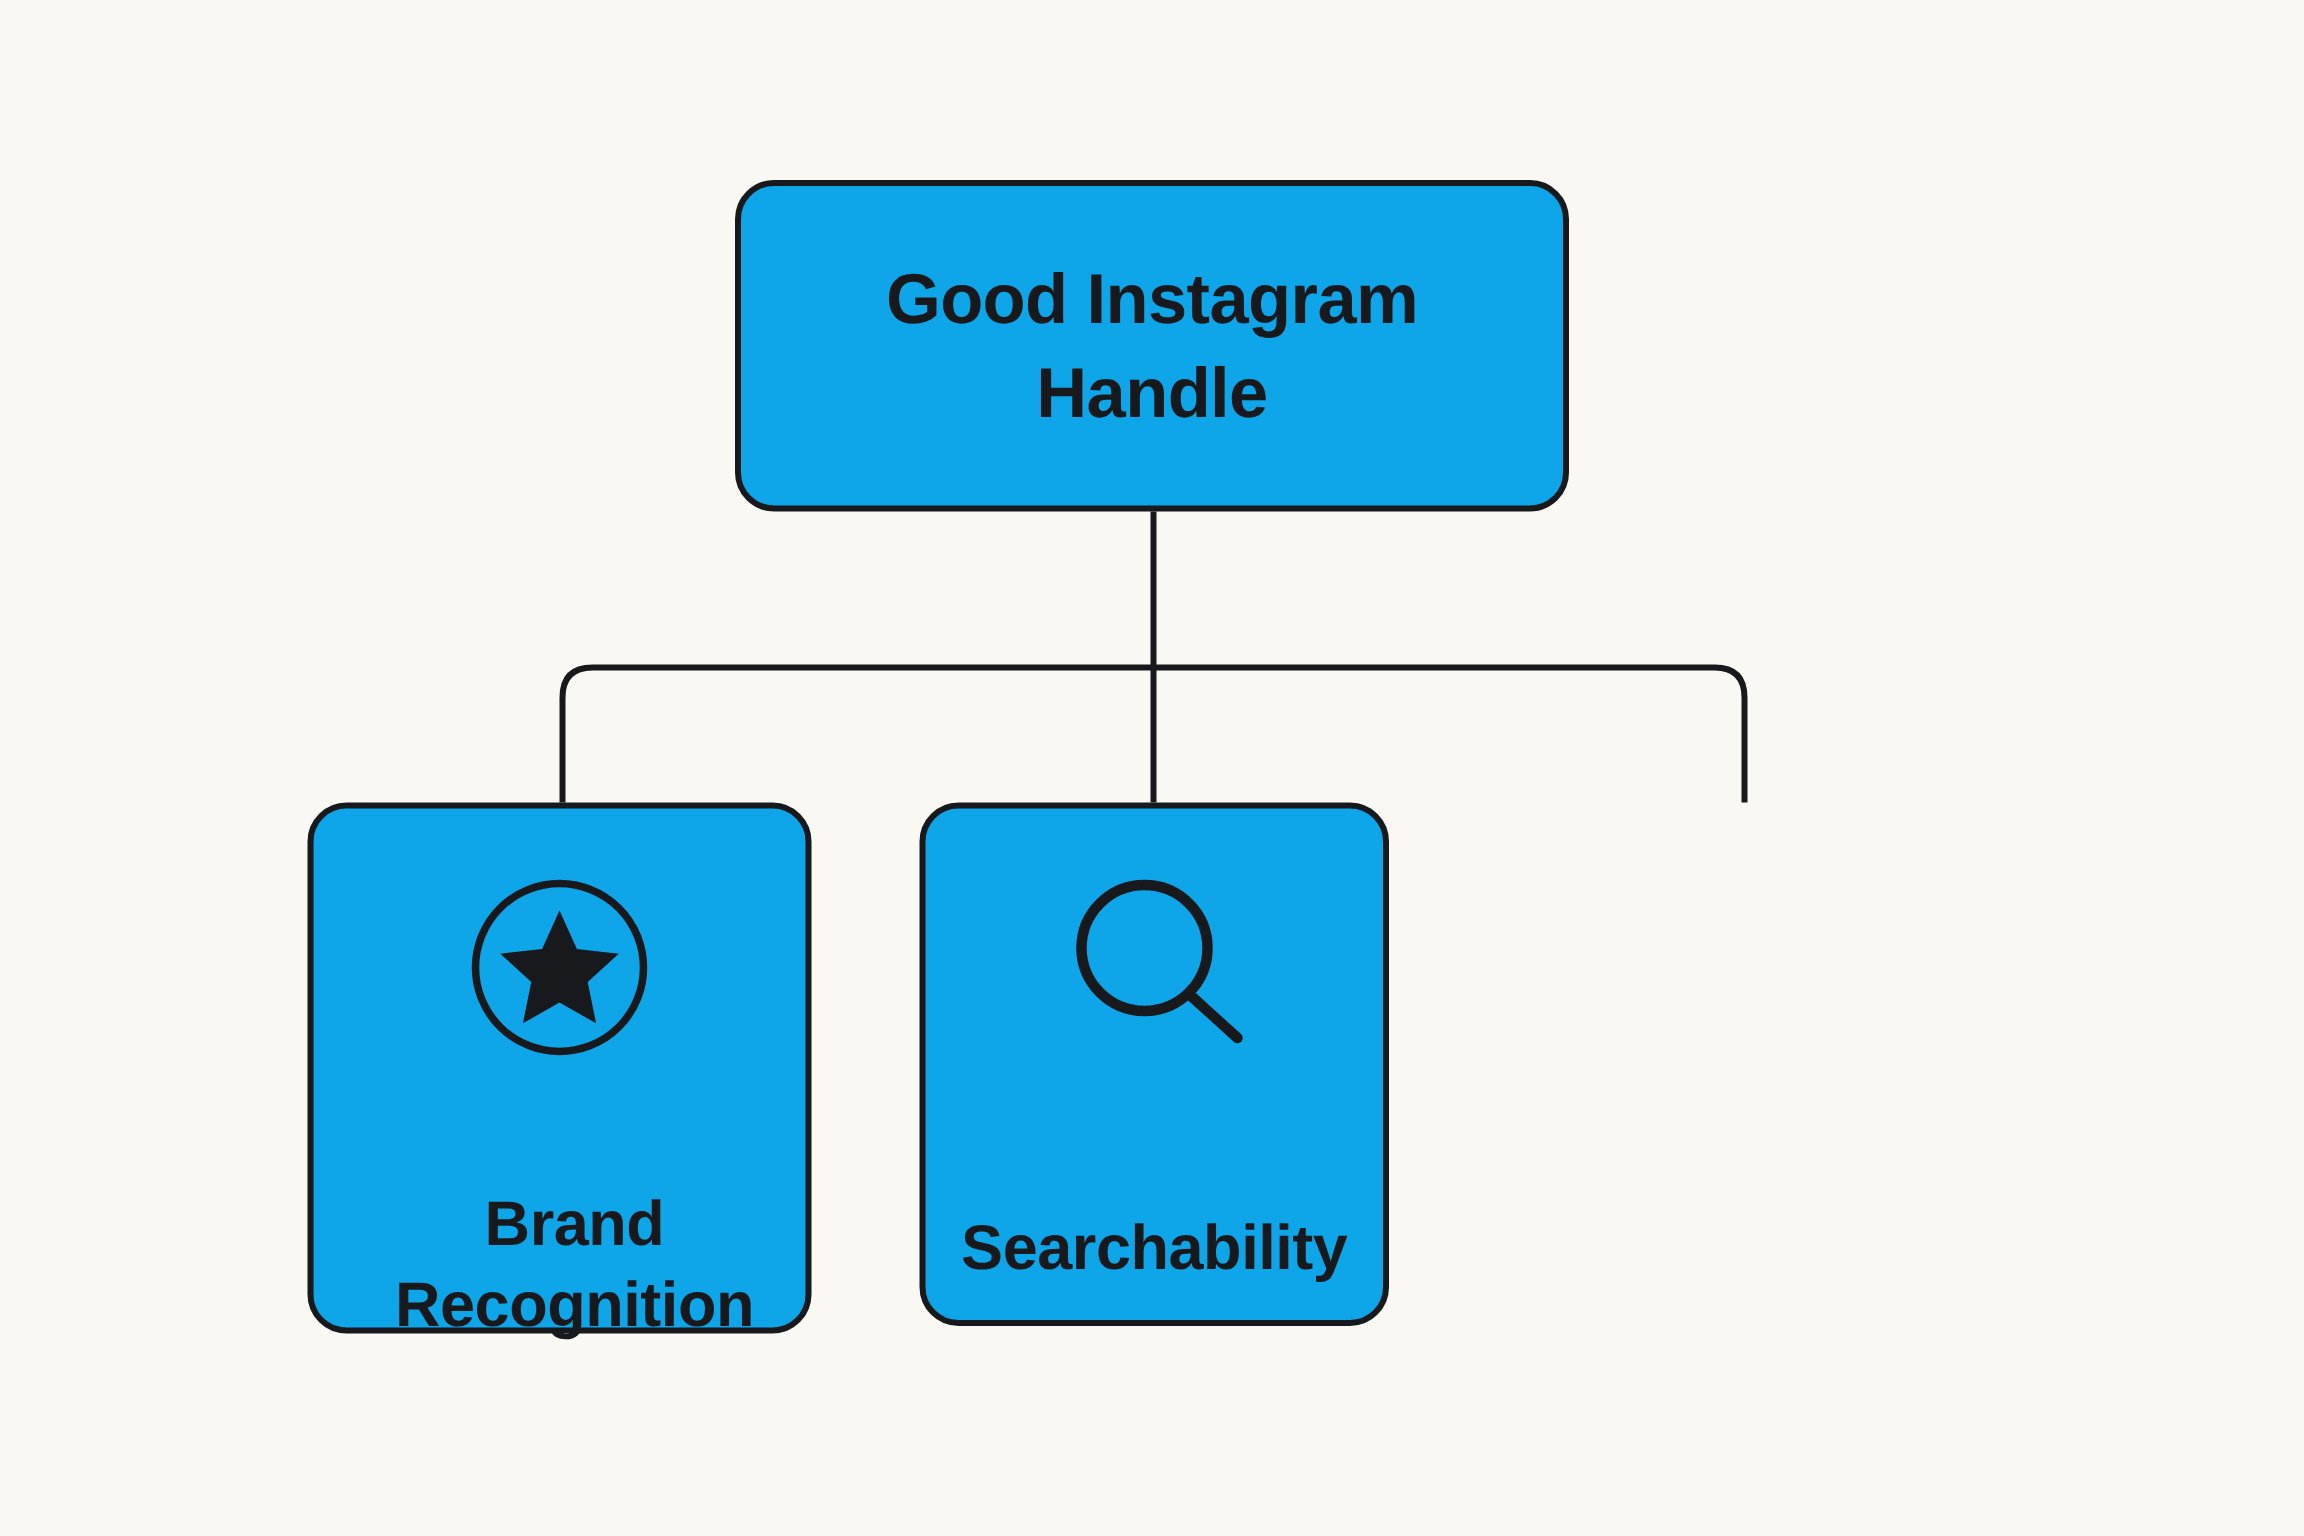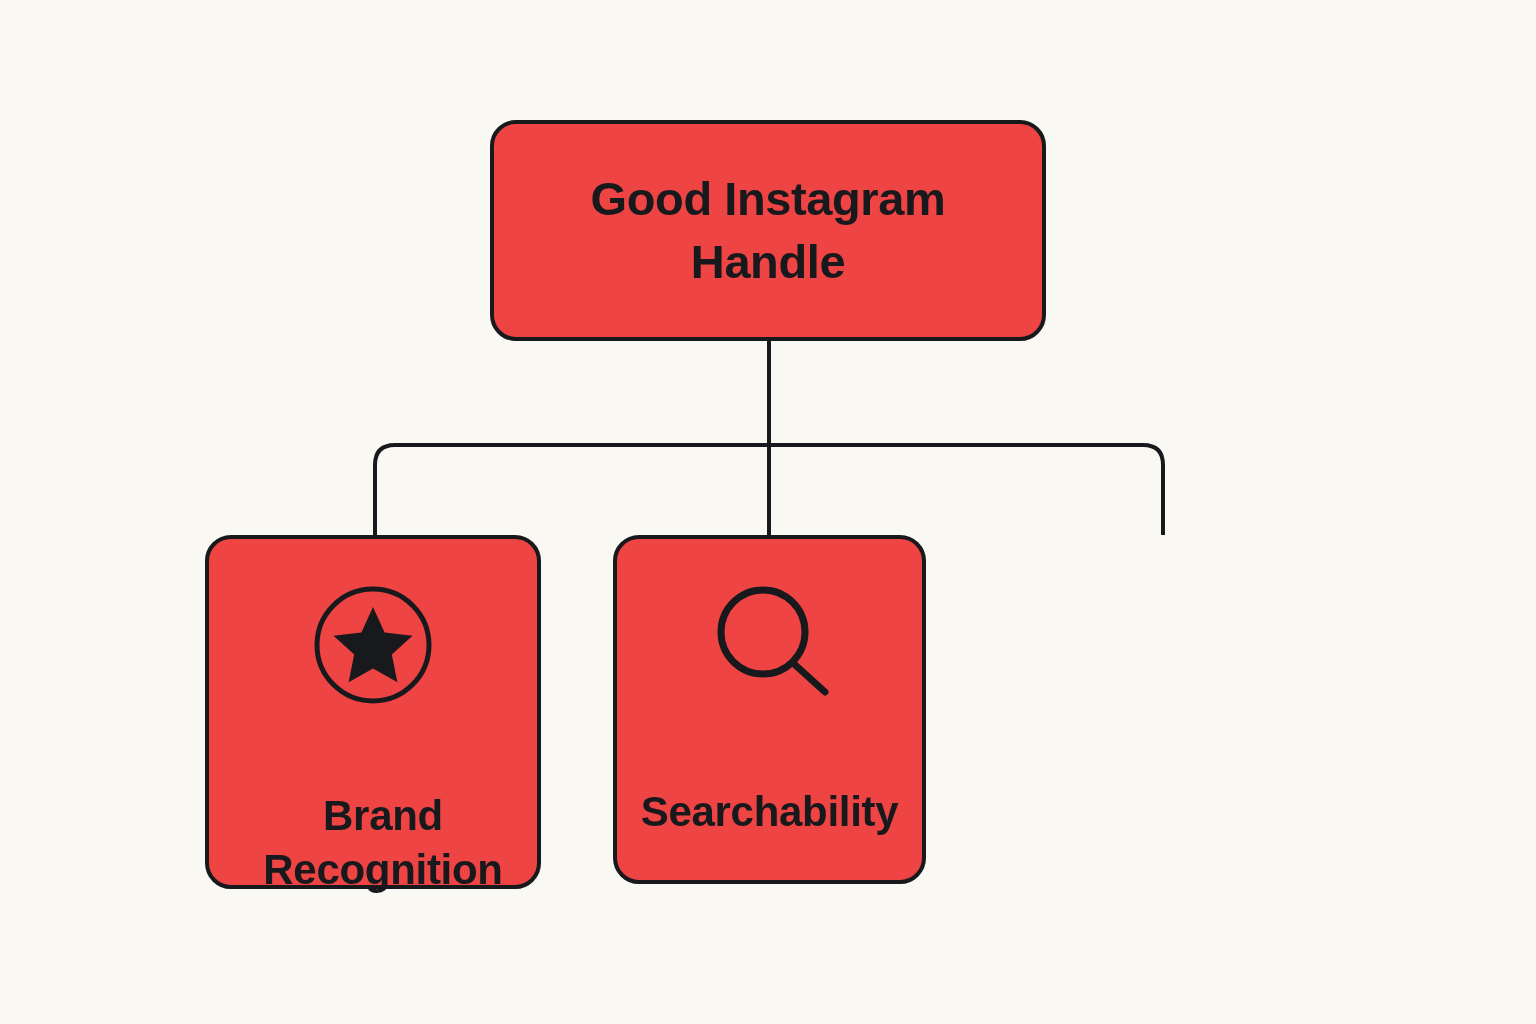--- a/index.html
+++ b/index.html
@@ -24,21 +24,21 @@
     position: absolute;
     left: 0;
     top: 0;
     width: 1536px;
     height: 1024px;
     pointer-events: none;
   }
   .node {
     position: absolute;
     box-sizing: border-box;
-    background: #ef4444;
+    background: #0ea5e9;
     border: 4px solid #17191c;
     display: flex;
     flex-direction: column;
     align-items: center;
     justify-content: center;
   }
   .node-root {
     left: 490px;
     top: 120px;
     width: 556px;
@@ -73,21 +73,21 @@
   .child-label {
     font-size: 42px;
     font-weight: 700;
     line-height: 1.29;
     letter-spacing: -0.3px;
     color: #17191c;
     text-align: center;
     white-space: pre-line;
   }
   .label-0 { margin-top: 84px; margin-left: 20px; }
-  .label-1 { margin-top: 80px; }
+  .label-1 { margin-top: 100px; }
   .label-2 { margin-top: 114px; }
 </style>
 </head>
 <body>
 
 <div id="canvas">
 
   <svg class="connectors" viewBox="0 0 1536 1024" width="1536" height="1024" aria-hidden="true">
     <g fill="none" stroke="#17191c" stroke-width="4" stroke-linecap="butt">
 

